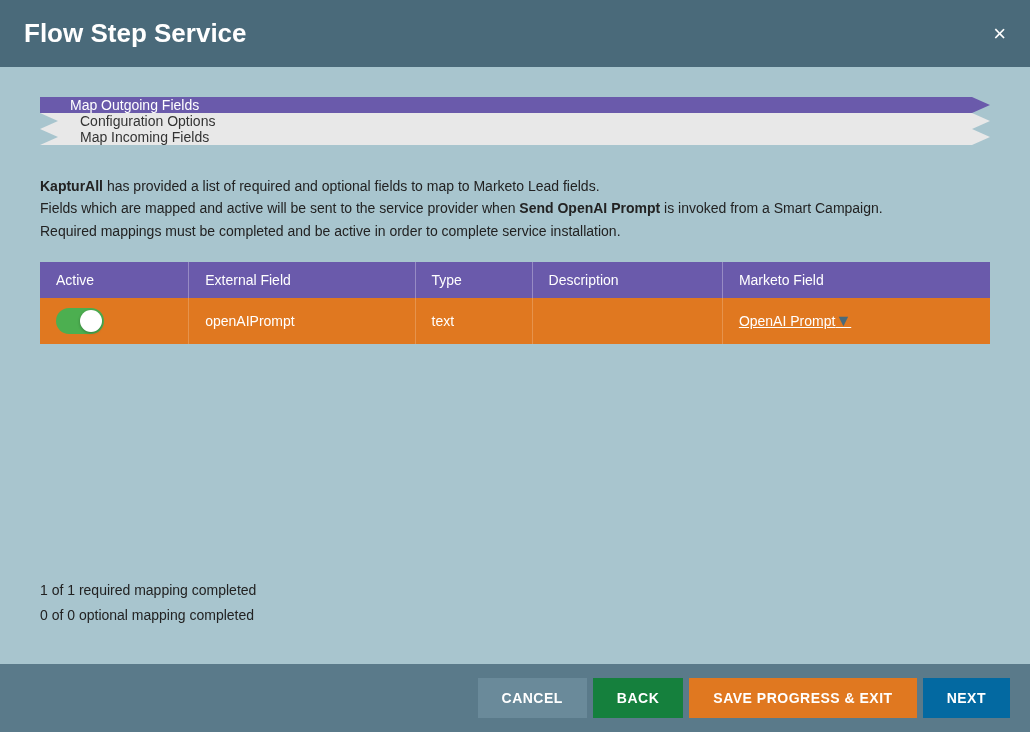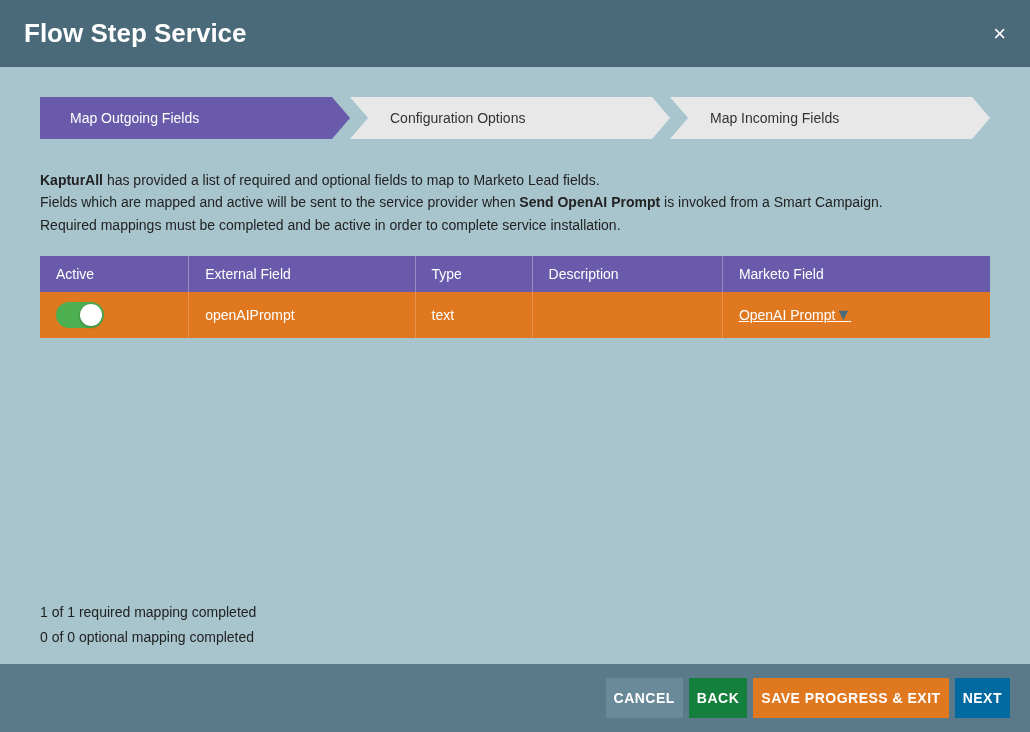--- a/index.html
+++ b/index.html
@@ -44,20 +44,21 @@
       padding: 30px 40px 0 40px;
       display: flex;
       flex-direction: column;
       overflow: hidden;
     }
 
     
     .steps-container {
       display: flex;
       margin-bottom: 30px;
+      flex-direction: column;
     }
     .step {
       display: flex;
       align-items: center;
       height: 42px;
       padding: 0 20px 0 30px;
       font-size: 14px;
       color: white;
       position: relative;
       flex: 1;
@@ -157,39 +158,39 @@
     .dropdown-arrow {
       color: #4a6a7a;
       font-size: 16px;
     }
 
     
     .stats-area {
       flex: 1;
       display: flex;
       align-items: flex-end;
-      padding-bottom: 14px;
+      padding-bottom: 36px;
     }
     .stats-text {
       font-size: 14px;
       color: #222;
       line-height: 1.8;
     }
 
     
     .footer {
       background: #5a7a8a;
       padding: 14px 20px;
       display: flex;
       justify-content: flex-end;
       gap: 6px;
       flex-shrink: 0;
     }
     .btn {
-      padding: 12px 8px;
+      padding: 12px 24px;
       font-size: 14px;
       font-weight: bold;
       border: none;
       cursor: pointer;
       text-transform: uppercase;
       letter-spacing: 0.5px;
     }
     .btn-cancel {
       background: #6a8a9a;
       color: white;

